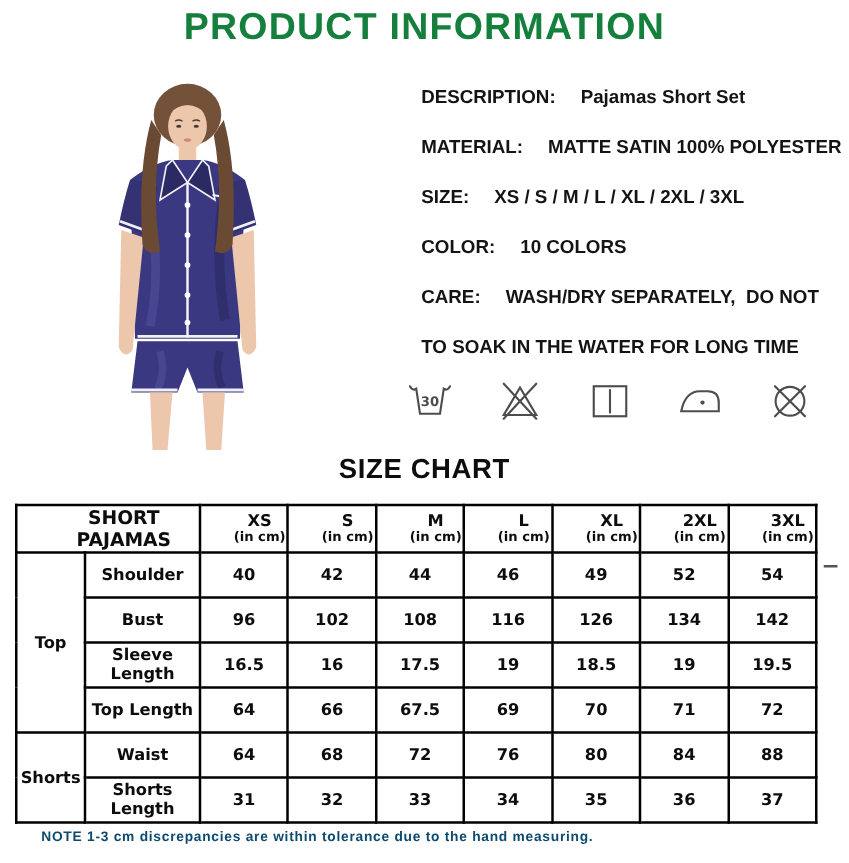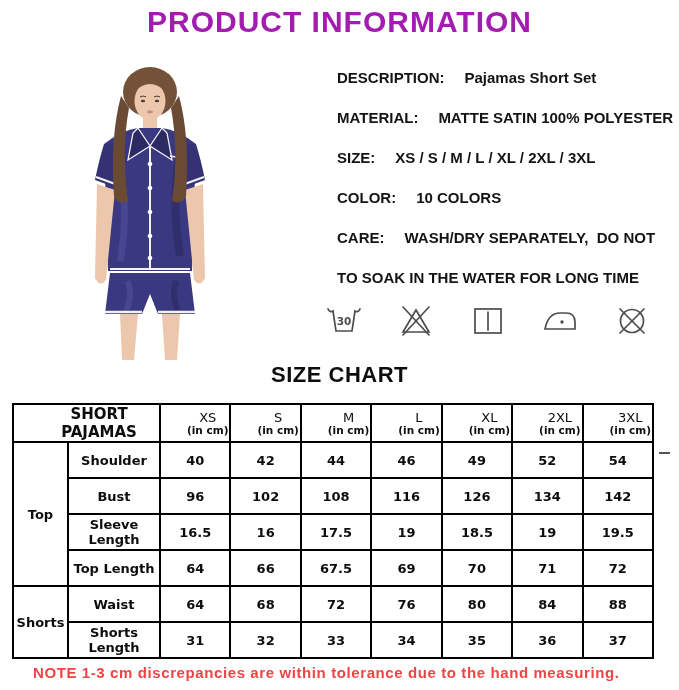--- a/index.html
+++ b/index.html
@@ -1,20 +1,20 @@
 <!DOCTYPE html>
 <html><head>
 <meta charset="utf-8">
 <style>
   html,body{margin:0;padding:0;background:#fff;}
   .page{position:relative;width:679px;height:690px;background:#ffffff;overflow:hidden;
         font-family:"Liberation Sans",sans-serif;color:#111;}
   
   .title{position:absolute;top:5px;left:0;width:100%;margin:0;text-align:center;
-         font-size:30px;font-weight:700;letter-spacing:1px;color:#a21caf;}
+         font-size:30px;font-weight:700;letter-spacing:1px;color:#15803d;}
   
   .photo{position:absolute;left:58px;top:56px;width:230px;height:304px;}
   
   .desc{position:absolute;left:337px;top:68px;width:345px;}
   .desc-line{font-size:15px;font-weight:700;color:#141414;line-height:20px;
              margin-bottom:20px;white-space:nowrap;}
   .desc-line .lbl{margin-right:20px;}
   .desc-line .lbl:empty{margin-right:0;}
   
   .care-icons{position:absolute;left:326px;top:301px;display:flex;gap:36px;}
@@ -22,27 +22,27 @@
   
   .size-chart-title{position:absolute;top:362px;left:0;width:100%;margin:0;text-align:center;
                     font-size:22px;font-weight:700;letter-spacing:.5px;color:#0d0d0d;}
   
   table.size-table{position:absolute;left:12px;top:403px;width:642px;border-collapse:collapse;
                    table-layout:fixed;background:#fff;}
   .size-table th,.size-table td{border:2px solid #000;text-align:center;vertical-align:middle;
                    padding:0;color:#0d0d0d;font-family:"DejaVu Sans",sans-serif;}
   .size-table thead th{height:33px;padding-left:25px;}
   .corner{font-size:15px;font-weight:700;font-family:"Liberation Sans",sans-serif;}
-  .sz-name{font-size:13px;font-weight:400;line-height:14px;}
+  .sz-name{font-size:13px;font-weight:700;line-height:14px;}
   .sz-unit{font-size:10.5px;font-weight:700;line-height:11px;}
   .size-table tbody th,.size-table tbody td{height:34px;font-size:13px;font-weight:700;}
   .group-label,.measure-label{font-family:"Liberation Sans",sans-serif;}
   
-  .note{position:absolute;left:33px;top:664px;font-size:15px;font-weight:700;
-        letter-spacing:.6px;color:#ef4444;white-space:nowrap;}
+  .note{position:absolute;left:33px;top:664px;font-size:11px;font-weight:700;
+        letter-spacing:.6px;color:#0c4a6e;white-space:nowrap;}
   
   .stray{position:absolute;left:659px;top:452px;width:11px;height:2px;background:#555;}
 </style>
 </head>
 <body>
 
 <div class="page">
 
   <h1 class="title">PRODUCT INFORMATION</h1>
 

